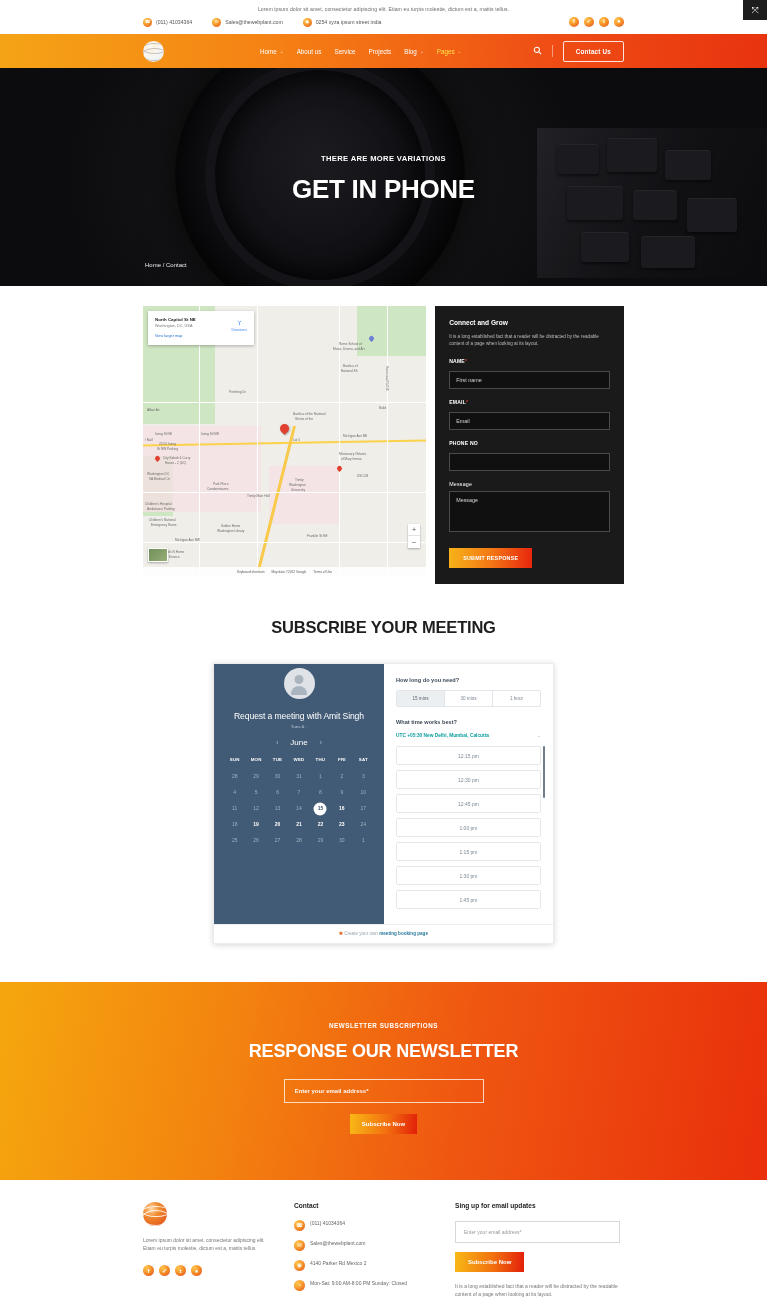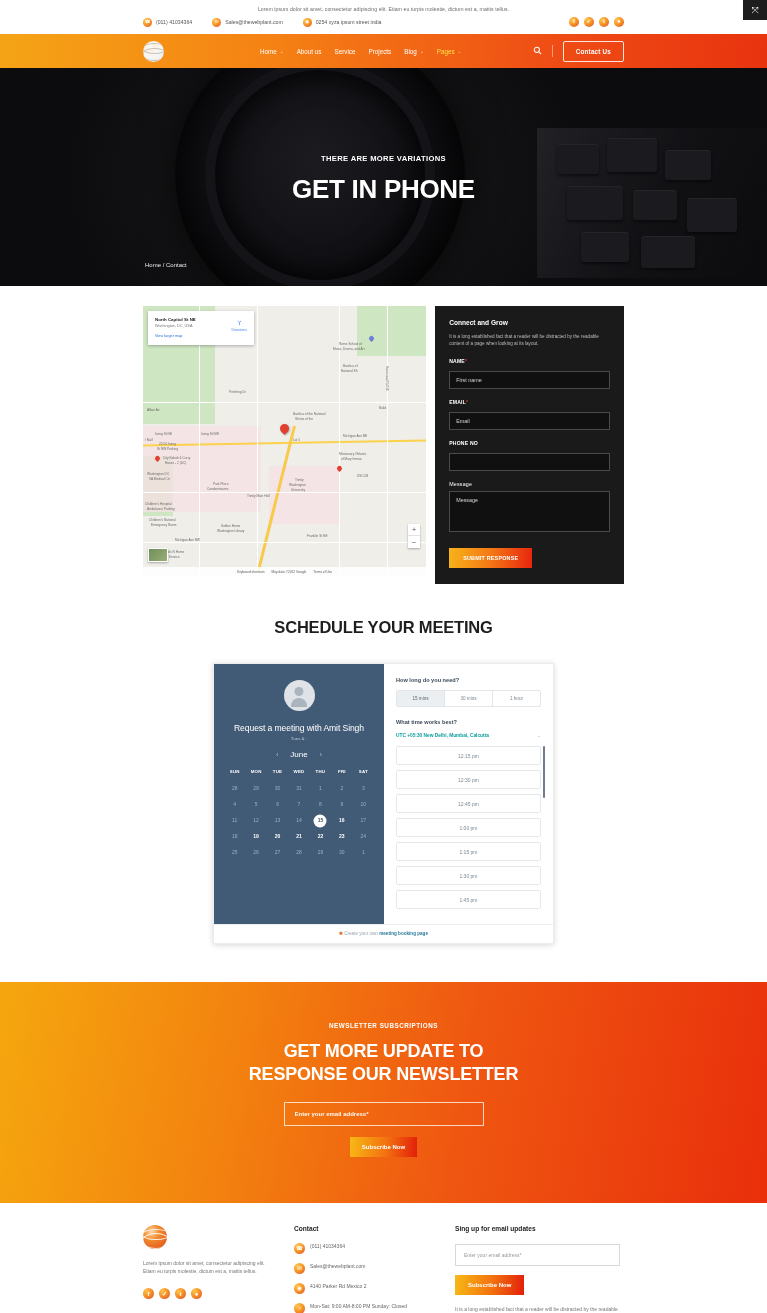--- a/index.html
+++ b/index.html
@@ -212,21 +212,21 @@
   .schedule-sec { padding: 6px 0 38px 0; text-align: center; }
   .sched-title {
     font-size: 16.5px; font-weight: bold; color: #1e1e1e;
     letter-spacing: -.2px; margin-bottom: 26px;
   }
   .sched-widget {
     width: 341px; margin: 0 auto; background: #fff;
     box-shadow: 0 1px 6px rgba(0,0,0,.16); display: flex; flex-wrap: wrap;
     text-align: left; border: 1px solid #ececec;
   }
-  .sched-left { width: 170px; background: #415a75; padding: 16px 10px 20px 10px; }
+  .sched-left { width: 170px; background: #415a75; padding: 4px 10px 20px 10px; }
   .avatar {
     width: 31px; height: 31px; border-radius: 50%; background: #dfe3e7;
     margin: 0 auto 12px auto; position: relative;
   }
   .avatar::before {
     content: ""; position: absolute; left: 50%; top: 7px; width: 9px; height: 9px;
     border-radius: 50%; background: #aab4bf; transform: translateX(-50%);
   }
   .avatar::after {
     content: ""; position: absolute; left: 50%; bottom: 4px; width: 16px; height: 9px;
@@ -564,21 +564,21 @@
       <input class="inp" placeholder="" style="">
 
       <label class="field-label mixed">Message</label>
       <textarea class="inp" placeholder="Message" style=""></textarea>
 
       <button class="submit-btn">SUBMIT RESPONSE</button>
     </div>
   </div>
 
   <div class="schedule-sec">
-    <div class="sched-title">SCHEDULE YOUR MEETING</div>
+    <div class="sched-title">SUBSCRIBE YOUR MEETING</div>
 
     <div class="sched-widget">
       <div class="sched-left">
         <div class="avatar"></div>
         <div class="sched-host">Request a meeting with Amit Singh</div>
         <div class="sched-tz-note">Tues &amp; ·</div>
         <div class="cal-nav">
           <span class="arrow">‹</span>
           <span class="cal-month">June</span>
           <span class="arrow">›</span>
@@ -625,21 +625,20 @@
         <span class="brand">✱</span>
         <span>Create your own</span>
         <span class="lnk">meeting booking page</span>
       </div>
     </div>
   </div>
 
   <div class="newsletter">
     <div class="nl-kicker">NEWSLETTER SUBSCRIPTIONS</div>
     <div class="nl-title">
-      <div>GET MORE UPDATE TO</div>
       <div>RESPONSE OUR NEWSLETTER</div>
     </div>
     <input class="nl-input" placeholder="Enter your email address*" style="">
     <button class="nl-btn">Subscribe Now</button>
   </div>
 
   <div class="footer">
     <div class="f-col1">
       <div class="f-logo"></div>
       <div class="f-desc">Lorem ipsum dolor sit amet, consectetur adipiscing elit. Etiam eu turpis molestie, dictum est a, mattis tellus.</div>

